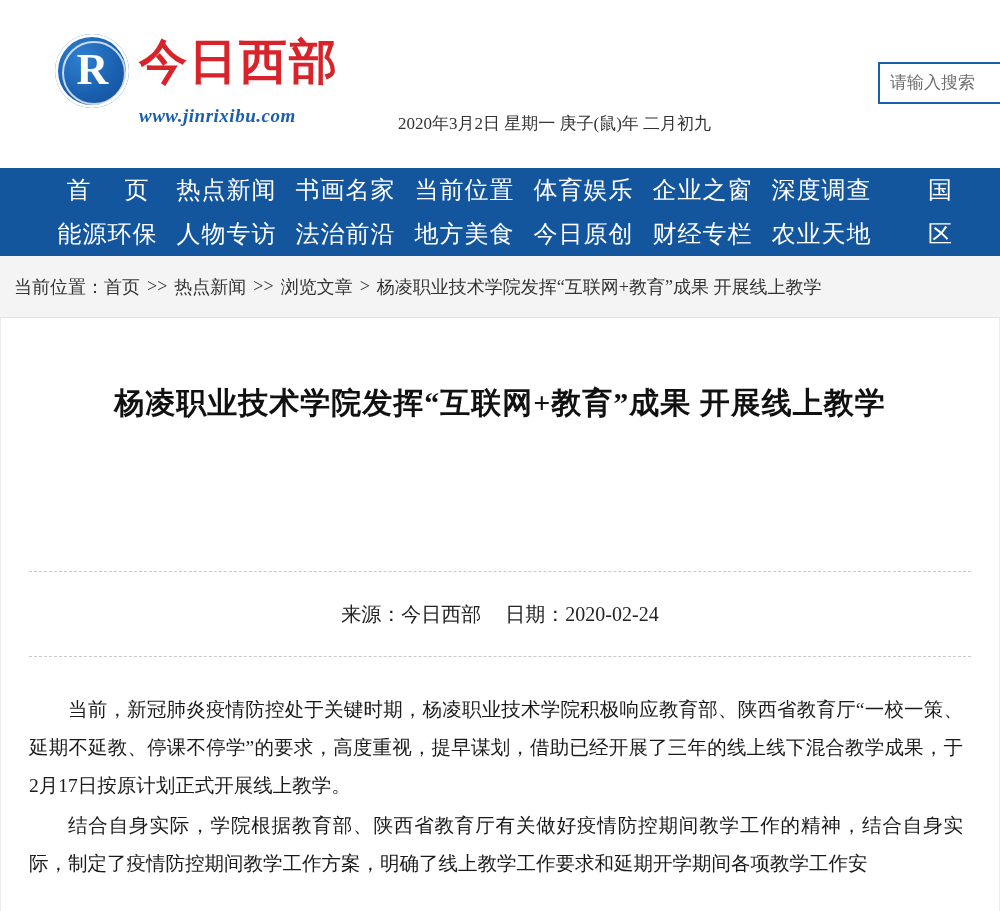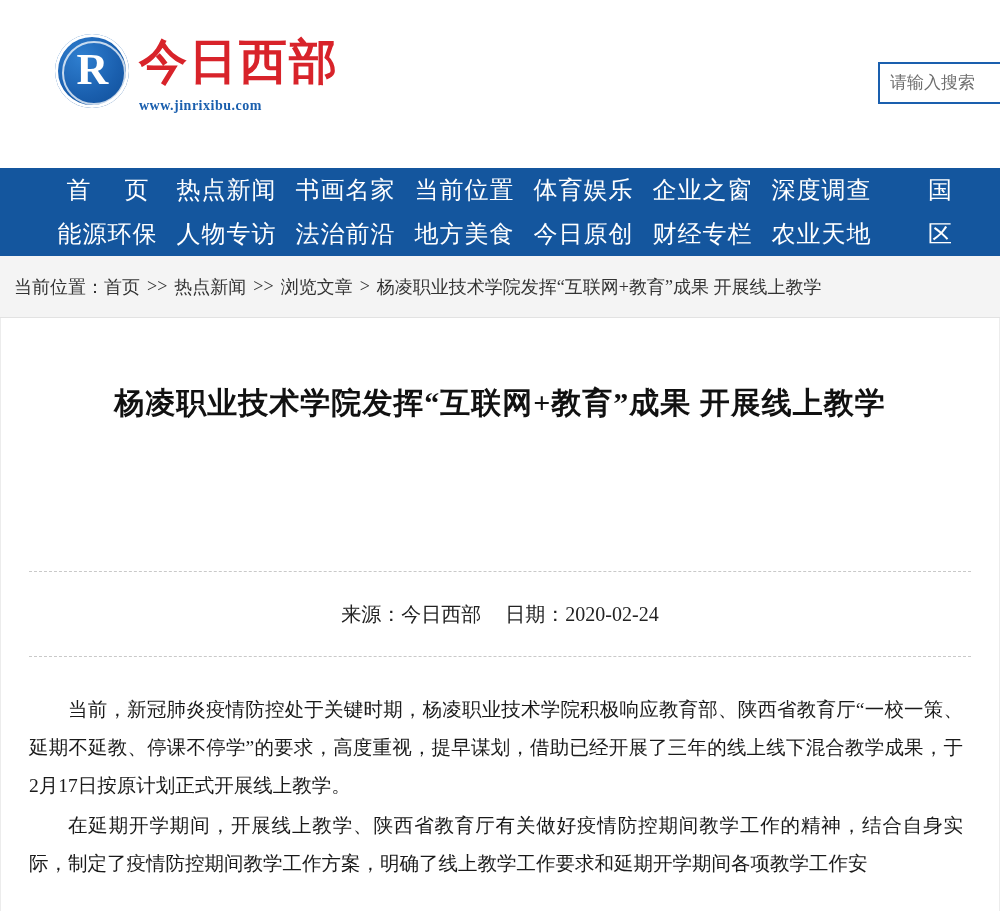--- a/index.html
+++ b/index.html
@@ -69,25 +69,26 @@
     font-family: "Liberation Serif", serif;
     font-weight: bold;
     font-size: 48px;
     color: #d8232a;
     letter-spacing: 2px;
     line-height: 1.08;
     white-space: nowrap;
   }
   .logo-url {
     font-family: "Liberation Serif", serif;
-    font-size: 14px;
+    font-size: 19px;
     color: #1a5fae;
     font-weight: bold;
     letter-spacing: .5px;
-    margin-top: 10px;
+    margin-top: 17px;
+    font-style: italic;
   }
   .site-slogan {
     position: absolute;
     left: 398px;
     top: 46px;
     font-family: "Liberation Serif", serif;
     font-size: 26px;
     color: #222222;
     letter-spacing: 1px;
     white-space: nowrap;
@@ -233,20 +234,21 @@
     <div class="logo-block">
       <div class="logo-mark">
         <div class="ring"></div>
       </div>
       <div class="logo-text">
         <div class="logo-title">今日西部</div>
         <div class="logo-url">www.jinrixibu.com</div>
       </div>
     </div>
 
+    <div class="site-date">2020年3月2日  星期一  庚子(鼠)年  二月初九</div>
 
     <div class="search-box">
       <input type="text" placeholder="请输入搜索" style="">
     </div>
   </div>
 
   <div class="nav">
     <div class="nav-row">
       <div class="nav-item wide-gap">首  页</div>
       <div class="nav-item">热点新闻</div>
@@ -287,17 +289,17 @@
       <div class="meta-item">
         <span>来源：</span><span>今日西部</span>
       </div>
       <div class="meta-item">
         <span>日期：</span><span>2020-02-24</span>
       </div>
     </div>
 
     <div class="body-text">
       <p>当前，新冠肺炎疫情防控处于关键时期，杨凌职业技术学院积极响应教育部、陕西省教育厅“一校一策、延期不延教、停课不停学”的要求，高度重视，提早谋划，借助已经开展了三年的线上线下混合教学成果，于2月17日按原计划正式开展线上教学。</p>
-      <p>在延期开学期间，开展线上教学、陕西省教育厅有关做好疫情防控期间教学工作的精神，结合自身实际，制定了疫情防控期间教学工作方案，明确了线上教学工作要求和延期开学期间各项教学工作安</p>
+      <p>结合自身实际，学院根据教育部、陕西省教育厅有关做好疫情防控期间教学工作的精神，结合自身实际，制定了疫情防控期间教学工作方案，明确了线上教学工作要求和延期开学期间各项教学工作安</p>
     </div>
   </div>
 
 </div>
 
 </body></html>

